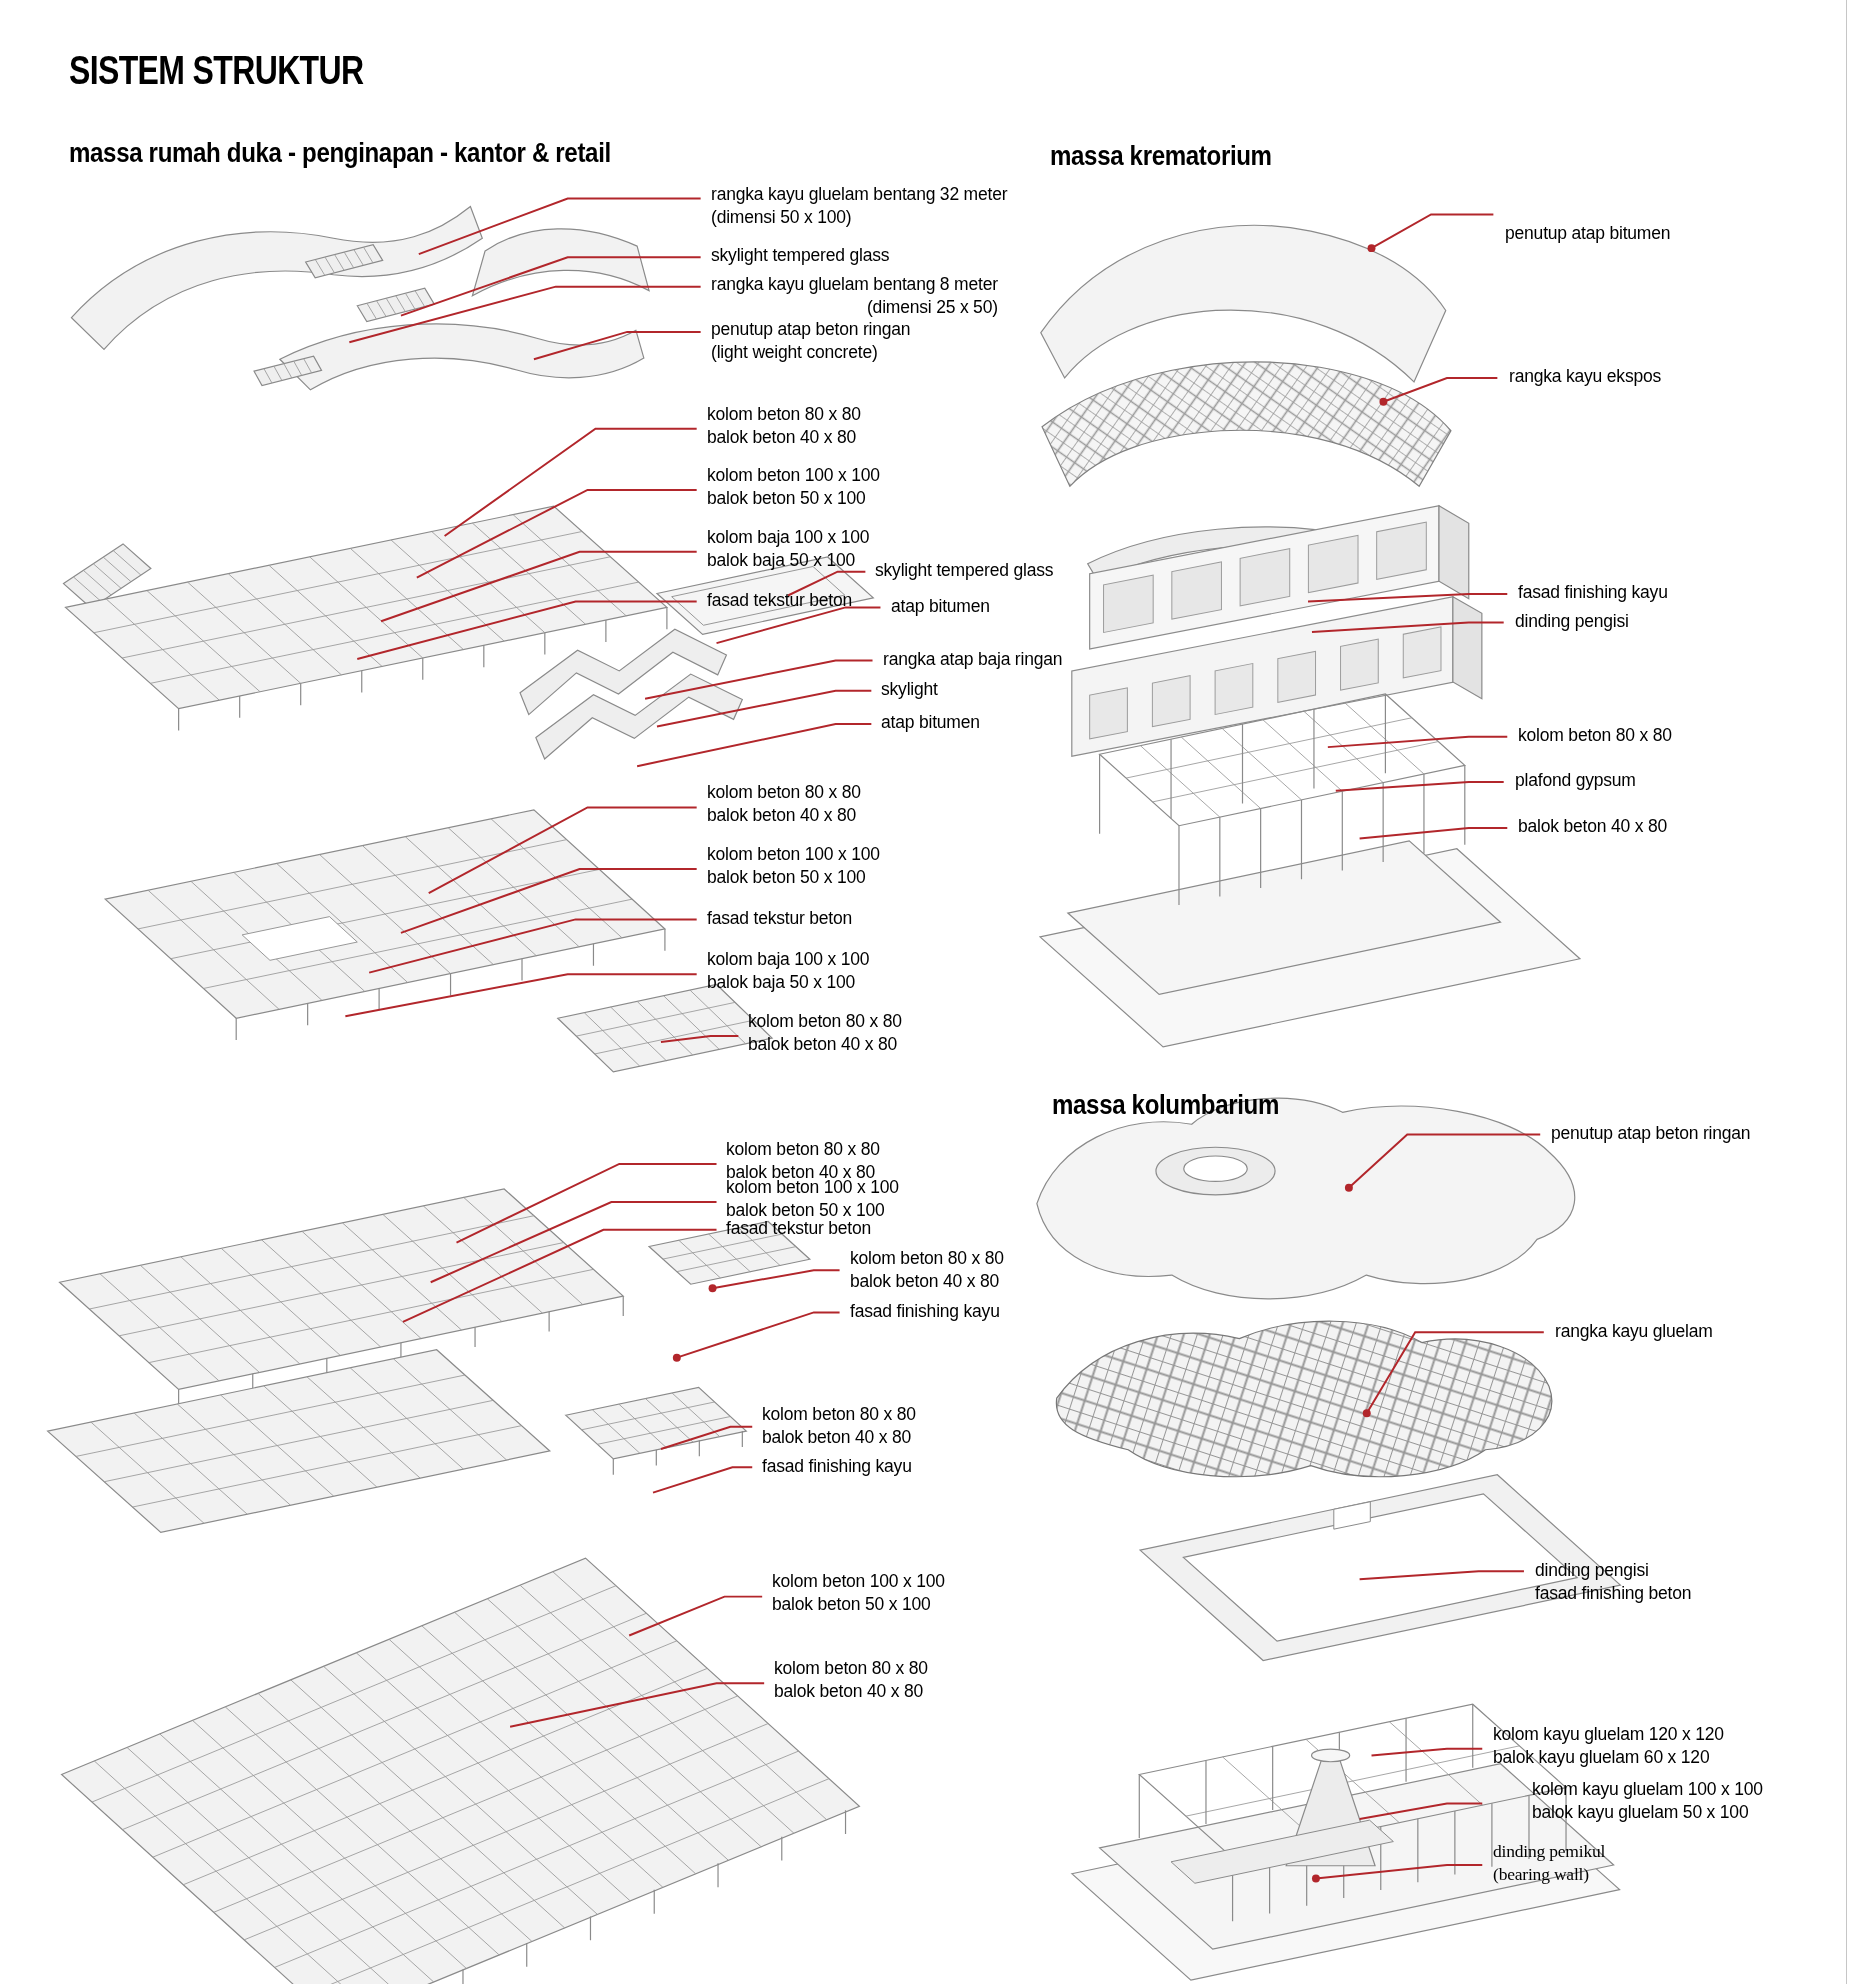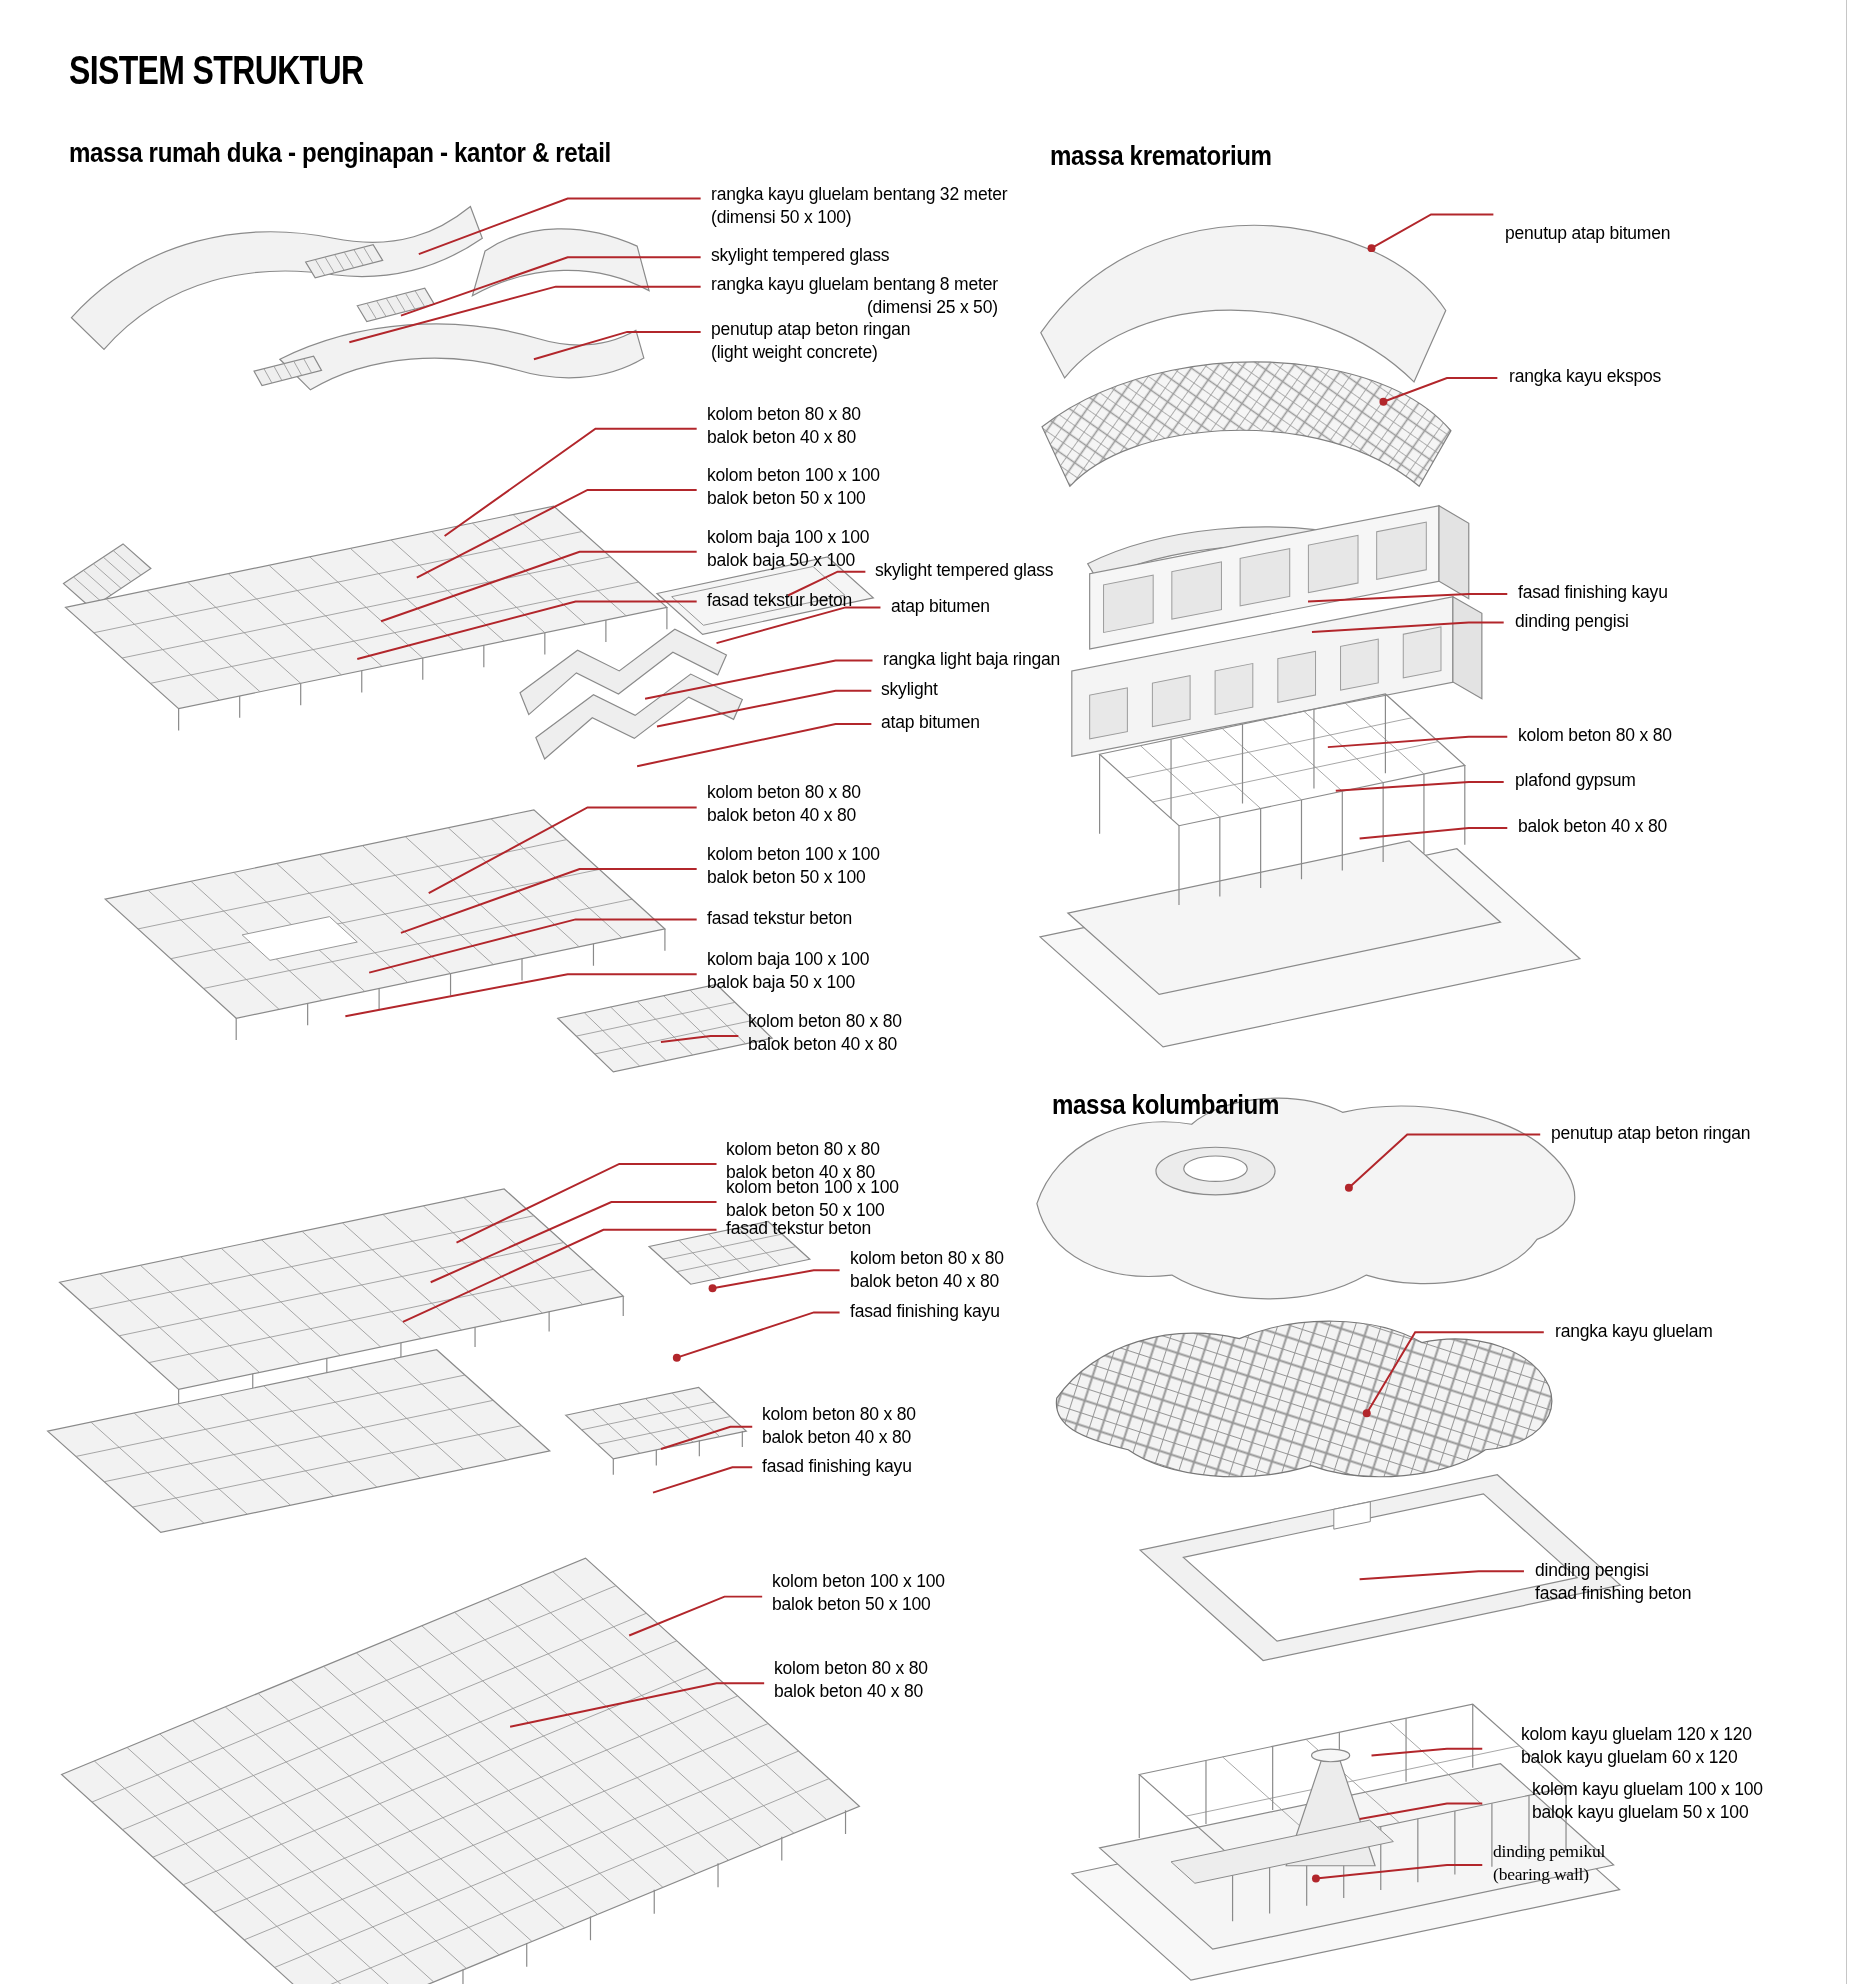--- a/index.html
+++ b/index.html
@@ -174,21 +174,21 @@
 (light weight concrete)</div>
     <div class="label" style="left: 707px; top: 403px;">kolom beton 80 x 80
 balok beton 40 x 80</div>
     <div class="label" style="left: 707px; top: 464px;">kolom beton 100 x 100
 balok beton 50 x 100</div>
     <div class="label" style="left: 707px; top: 526px;">kolom baja 100 x 100
 balok baja 50 x 100</div>
     <div class="label" style="left: 707px; top: 589px;">fasad tekstur beton</div>
     <div class="label" style="left: 875px; top: 559px;">skylight tempered glass</div>
     <div class="label" style="left: 891px; top: 595px;">atap bitumen</div>
-    <div class="label" style="left: 883px; top: 648px;">rangka light baja ringan</div>
+    <div class="label" style="left: 883px; top: 648px;">rangka atap baja ringan</div>
     <div class="label" style="left: 881px; top: 678px;">skylight</div>
     <div class="label" style="left: 881px; top: 711px;">atap bitumen</div>
     <div class="label" style="left: 707px; top: 781px;">kolom beton 80 x 80
 balok beton 40 x 80</div>
     <div class="label" style="left: 707px; top: 843px;">kolom beton 100 x 100
 balok beton 50 x 100</div>
     <div class="label" style="left: 707px; top: 907px;">fasad tekstur beton</div>
     <div class="label" style="left: 707px; top: 948px;">kolom baja 100 x 100
 balok baja 50 x 100</div>
     <div class="label" style="left: 748px; top: 1010px;">kolom beton 80 x 80
@@ -212,21 +212,21 @@
     <div class="label" style="left: 1509px; top: 365px;">rangka kayu ekspos</div>
     <div class="label" style="left: 1518px; top: 581px;">fasad finishing kayu</div>
     <div class="label" style="left: 1515px; top: 610px;">dinding pengisi</div>
     <div class="label" style="left: 1518px; top: 724px;">kolom beton 80 x 80</div>
     <div class="label" style="left: 1515px; top: 769px;">plafond gypsum</div>
     <div class="label" style="left: 1518px; top: 815px;">balok beton 40 x 80</div>
     <div class="label" style="left: 1551px; top: 1122px;">penutup atap beton ringan</div>
     <div class="label" style="left: 1555px; top: 1320px;">rangka kayu gluelam</div>
     <div class="label" style="left: 1535px; top: 1559px;">dinding pengisi
 fasad finishing beton</div>
-    <div class="label" style="left: 1493px; top: 1723px; margin-left: 28px;">kolom kayu gluelam 120 x 120
+    <div class="label" style="left: 1493px; top: 1723px;">kolom kayu gluelam 120 x 120
 balok kayu gluelam 60 x 120</div>
     <div class="label" style="left: 1493px; top: 1778px; margin-left: 39px;">kolom kayu gluelam 100 x 100
 balok kayu gluelam 50 x 100</div>
     <div class="label" style="left: 1493px; top: 1840px; font-family: Liberation Serif, serif;">dinding pemikul
 (bearing wall)</div>
   </div>
 
 <div class="big-title" style="left:69px;top:47px">SISTEM STRUKTUR</div>
 <div class="sec-title" style="left:69px;top:137px">massa rumah duka - penginapan - kantor &amp; retail</div>
 <div class="sec-title" style="left:1050px;top:140px">massa krematorium</div>

